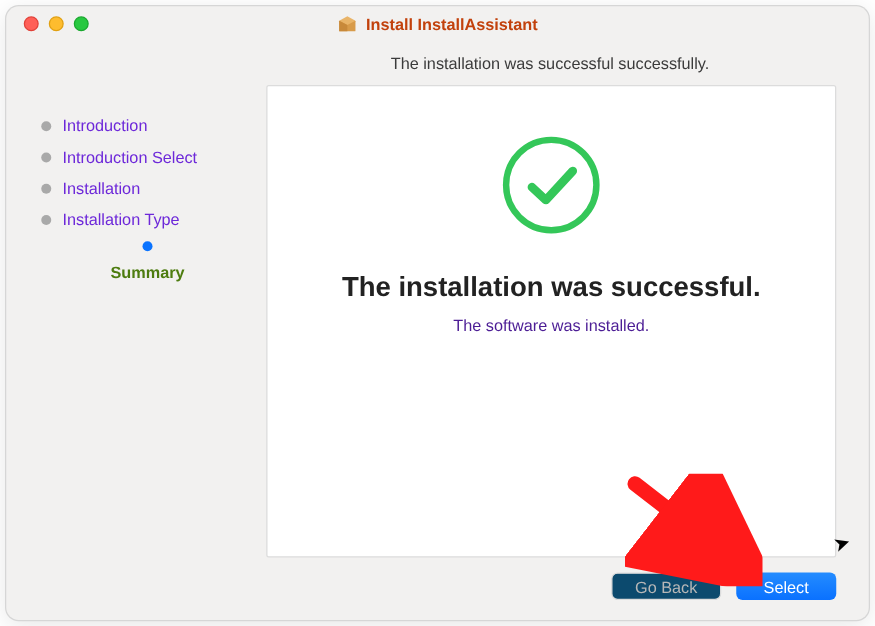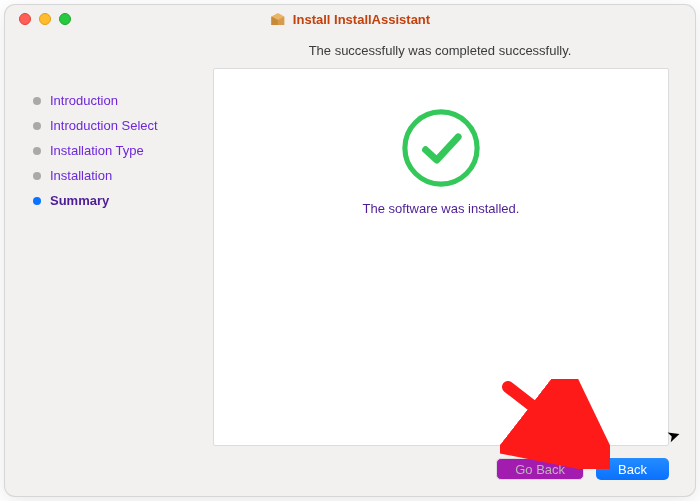--- a/index.html
+++ b/index.html
@@ -93,22 +93,23 @@
       color: #6d28d9;
     }
     .step-bullet {
       width: 8px;
       height: 8px;
       border-radius: 50%;
       background: #a9a9a9;
       flex-shrink: 0;
     }
     .step.current {
-      color: #4c1d95;
+      color: #4d7c0f;
       font-weight: 700;
+      flex-direction: column;
     }
     .step.current .step-bullet {
       background: #0a73ff;
     }
     .panel {
       flex: 1;
       background: #ffffff;
       border: 1px solid #dcdcdc;
       border-radius: 2px;
       margin-left: 10px;
@@ -156,21 +157,21 @@
       padding: 0 18px;
       border-radius: 5px;
       font-size: 13px;
       display: flex;
       align-items: center;
       justify-content: center;
       border: none;
       cursor: pointer;
     }
     .btn-secondary {
-      background: #a21caf;
+      background: #0c4a6e;
       color: #b7b7b7;
       border: 1px solid #dcdcdc;
     }
     .btn-primary {
       background: linear-gradient(#248cff, #0a71ff);
       color: #fff;
       font-weight: 500;
       padding: 0 22px;
     }
     .arrow-annotation {
@@ -205,60 +206,61 @@
         <rect x="3" y="11" width="26" height="17" rx="1" fill="#d89b4a"></rect>
         <path d="M3 11 L16 4 L29 11 L16 18 Z" fill="#e9b468"></path>
         <path d="M3 11 L16 18 L16 28 L3 28 Z" fill="#c8893a"></path>
       </svg>
       <span>Install InstallAssistant</span>
     </div>
   </div>
 
   <div class="content">
 
-    <div class="heading-row">The successfully was completed successfully.</div>
+    <div class="heading-row">The installation was successful successfully.</div>
 
     <div class="main-row">
 
       <div class="sidebar">
         <div class="step">
           <div class="step-bullet"></div>
           <span>Introduction</span>
         </div>
         <div class="step">
           <div class="step-bullet"></div>
           <span>Introduction Select</span>
         </div>
         <div class="step">
           <div class="step-bullet"></div>
+          <span>Installation</span>
+        </div>
+        <div class="step">
+          <div class="step-bullet"></div>
           <span>Installation Type</span>
-        </div>
-        <div class="step">
-          <div class="step-bullet"></div>
-          <span>Installation</span>
         </div>
         <div class="step current">
           <div class="step-bullet"></div>
           <span>Summary</span>
         </div>
       </div>
 
       <div class="panel">
         <svg class="check-circle" viewBox="0 0 100 100">
           <circle cx="50" cy="50" r="42"></circle>
           <path d="M32 52 L45 64 L70 37"></path>
         </svg>
+        <div class="success-title">The installation was successful.</div>
         <div class="success-sub">The software was installed.</div>
       </div>
 
     </div>
 
     <div class="button-row">
       <button class="btn btn-secondary" disabled="">Go Back</button>
-      <button class="btn btn-primary">Back</button>
+      <button class="btn btn-primary">Select</button>
     </div>
 
   </div>
 
 </div>
 
 <svg class="arrow-annotation" width="110" height="90" viewBox="0 0 110 90">
   <defs>
     <marker id="arrowhead" markerWidth="10" markerHeight="10" refX="6" refY="5" orient="auto">
       <path d="M0,0 L10,5 L0,10 Z" fill="#ff1a1a"></path>

